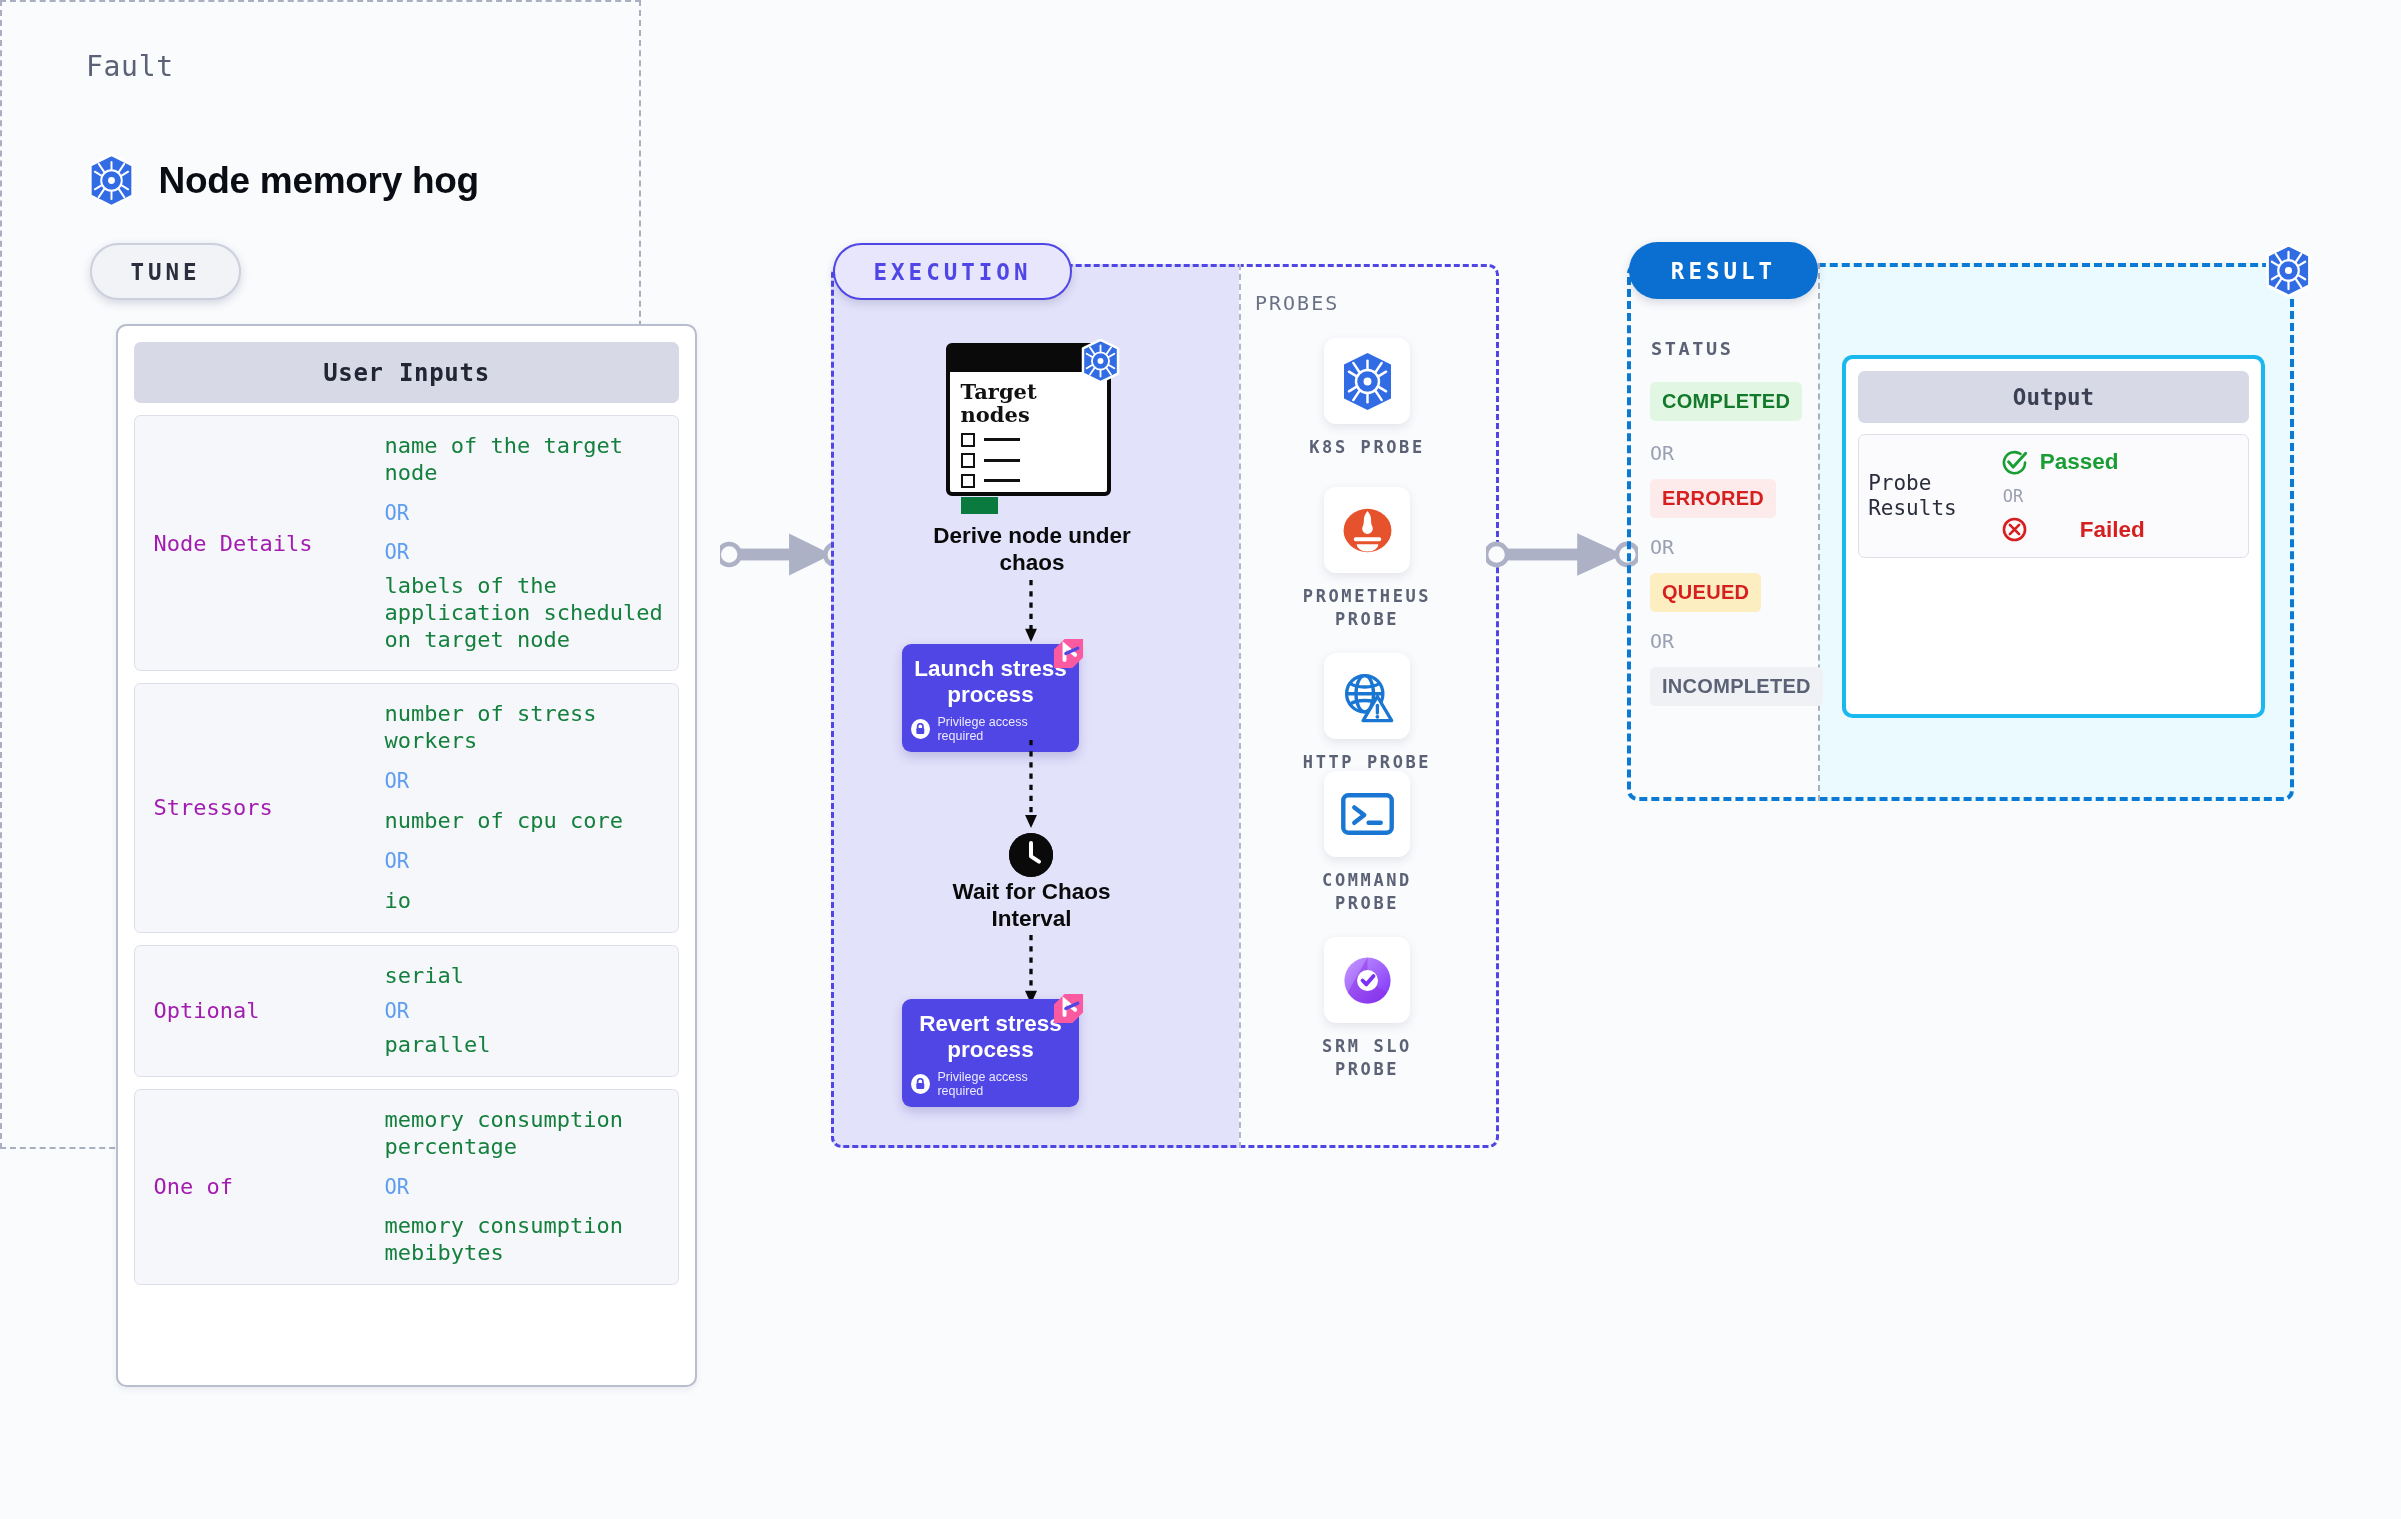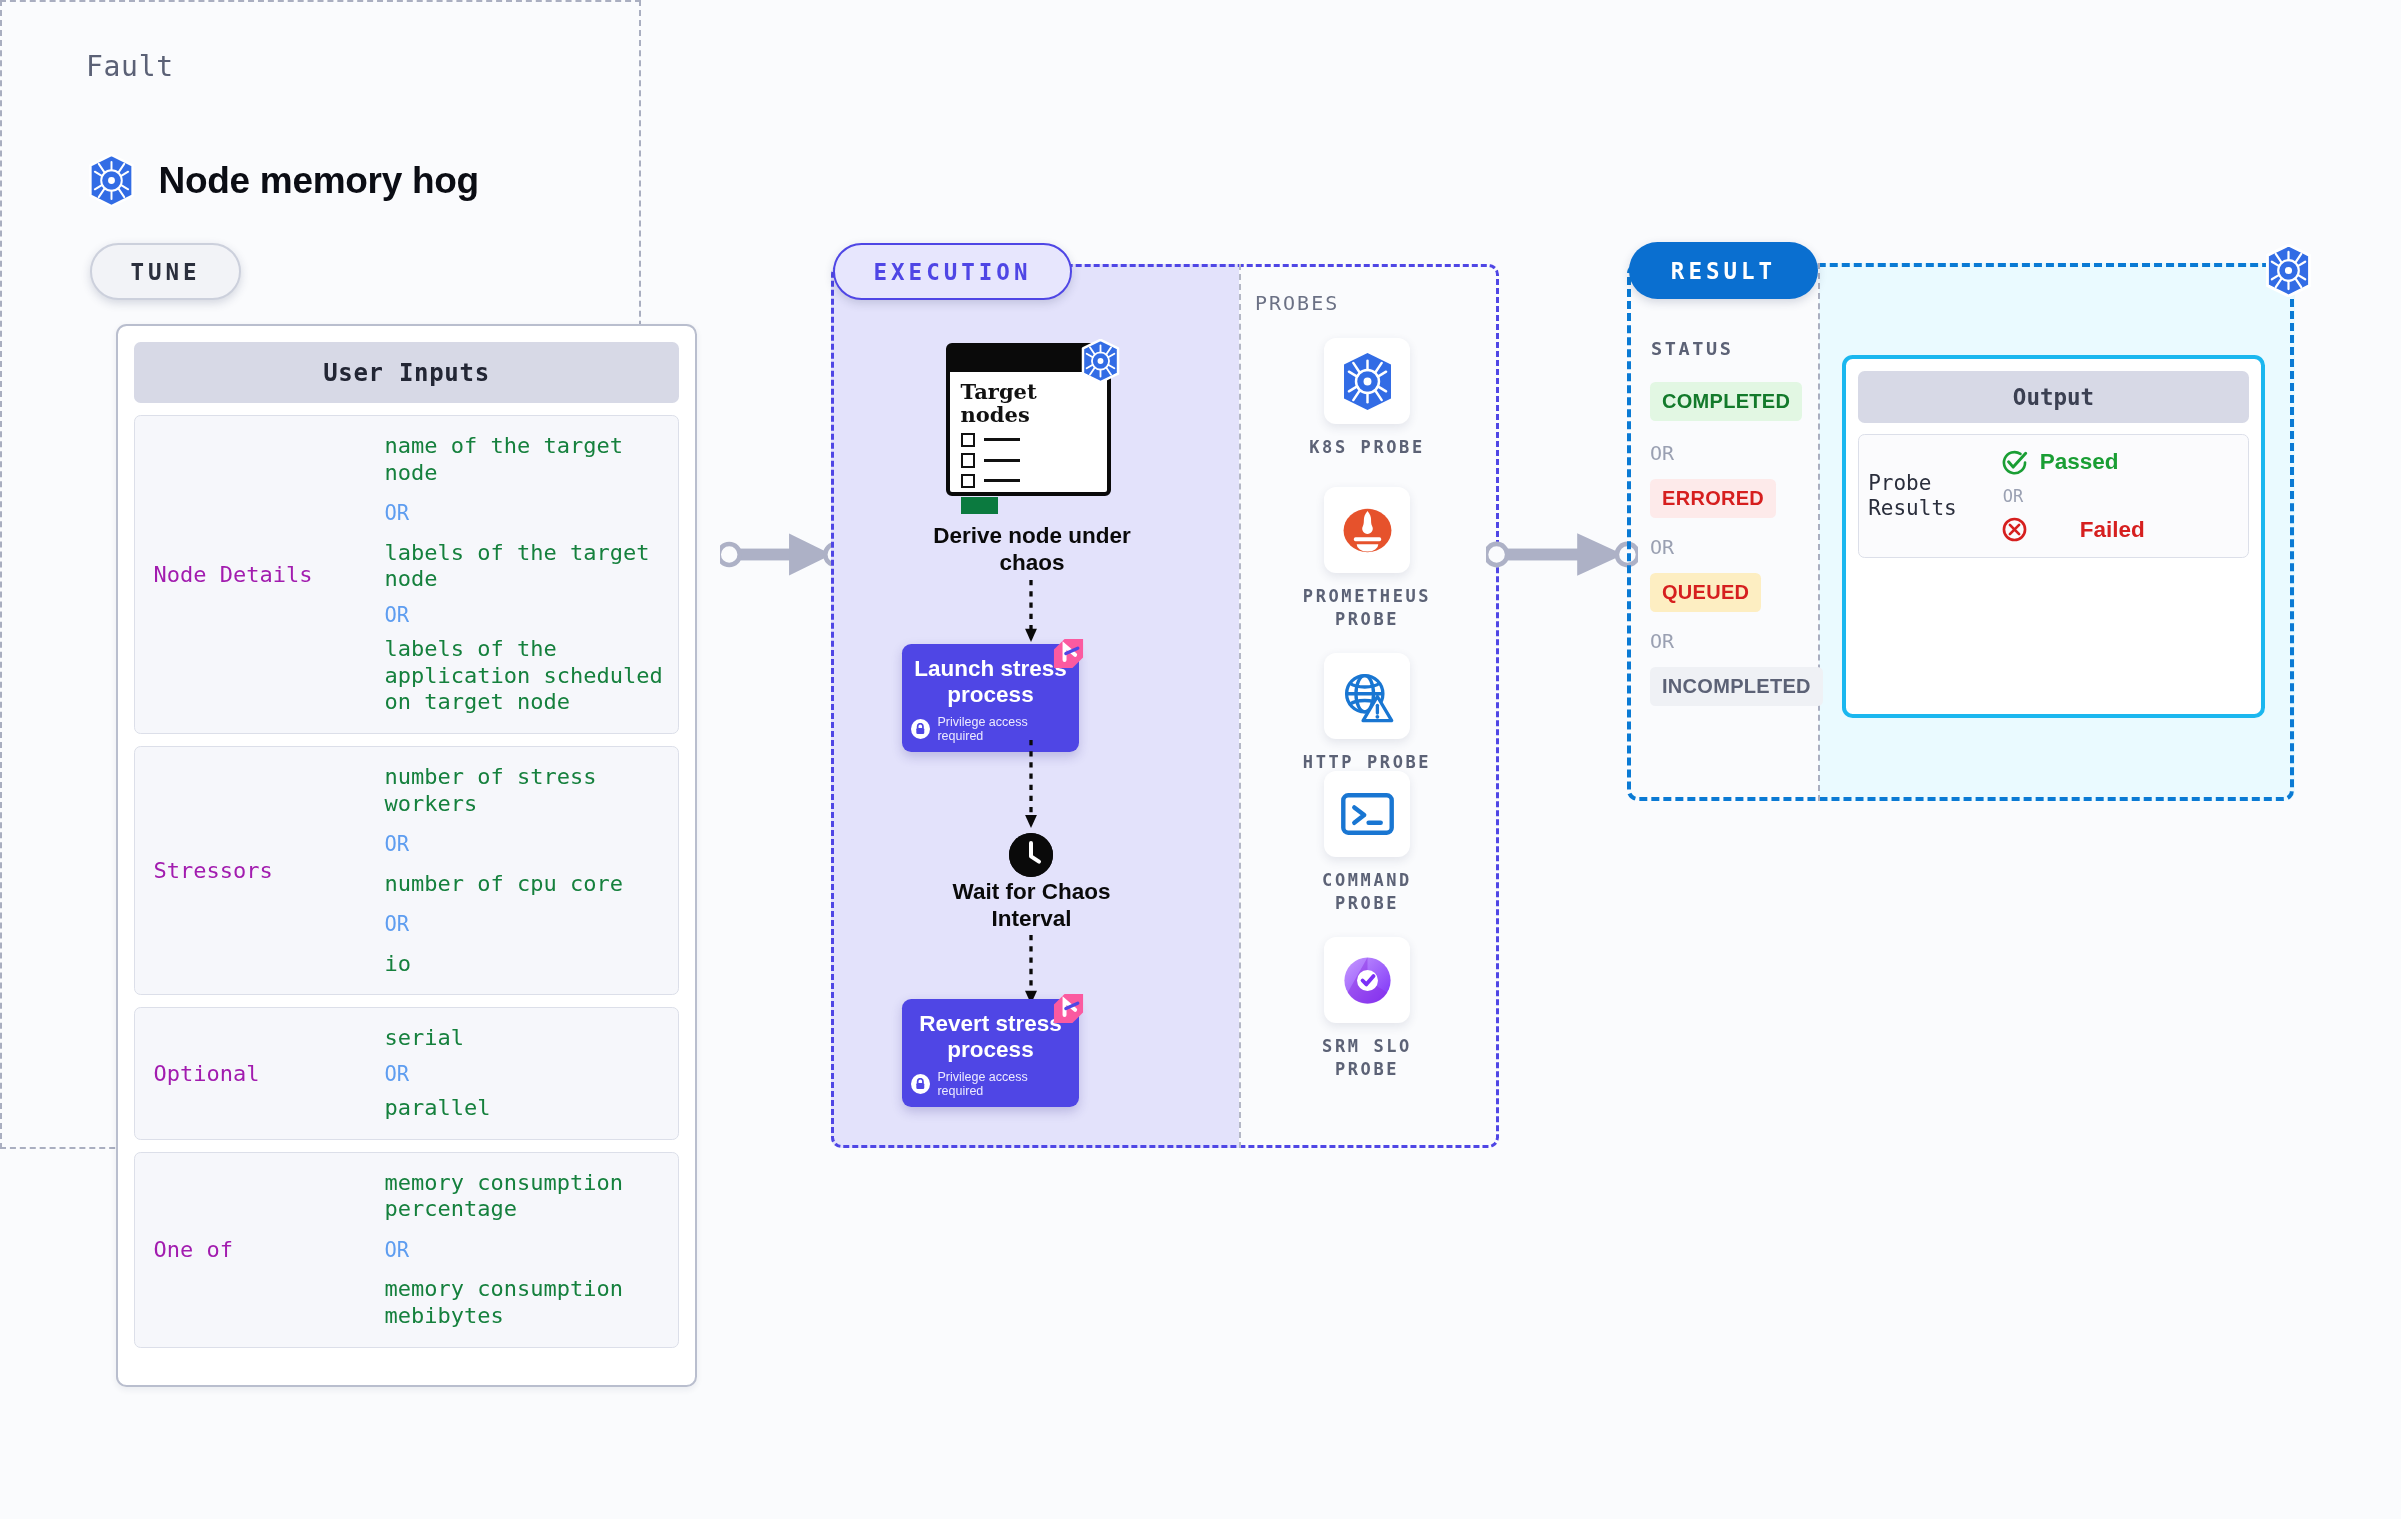--- a/index.html
+++ b/index.html
@@ -272,21 +272,20 @@
   </div>
 
   <div id="user-inputs-card">
     <div class="card-header">User Inputs</div>
 
     <div class="io-row">
       <div class="io-key">Node Details</div>
       <div class="io-vals">
         <div class="io-val">name of the target node</div>
         <div class="or">OR</div>
-        <div class="io-val">labels of the target node</div>
         <div class="or tight">OR</div>
         <div class="io-val">labels of the application scheduled on target node</div>
       </div>
     </div>
 
     <div class="io-row">
       <div class="io-key">Stressors</div>
       <div class="io-vals">
         <div class="io-val">number of stress workers</div>
         <div class="or">OR</div>

